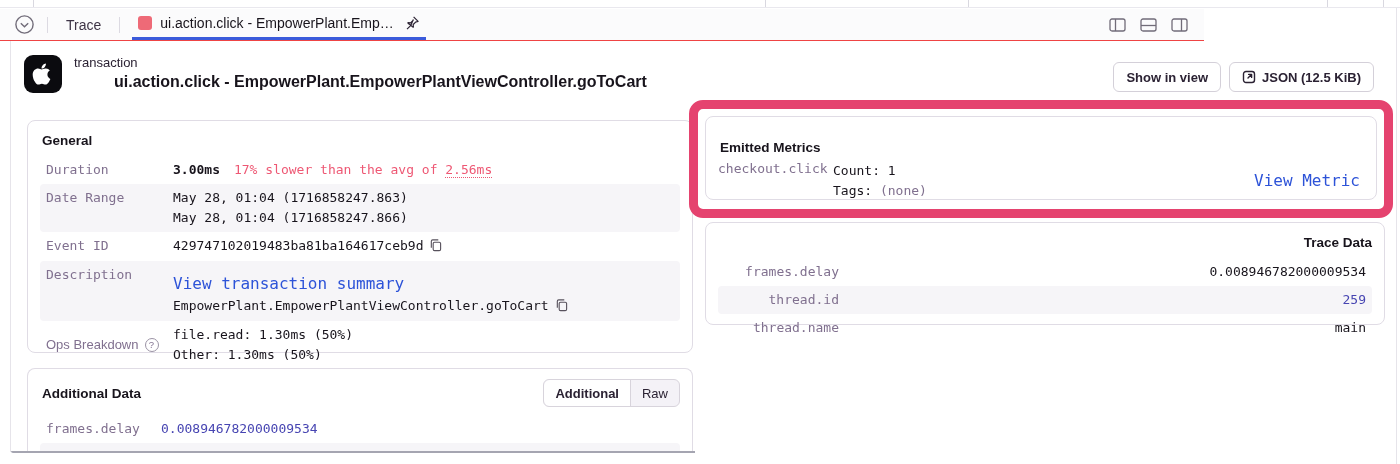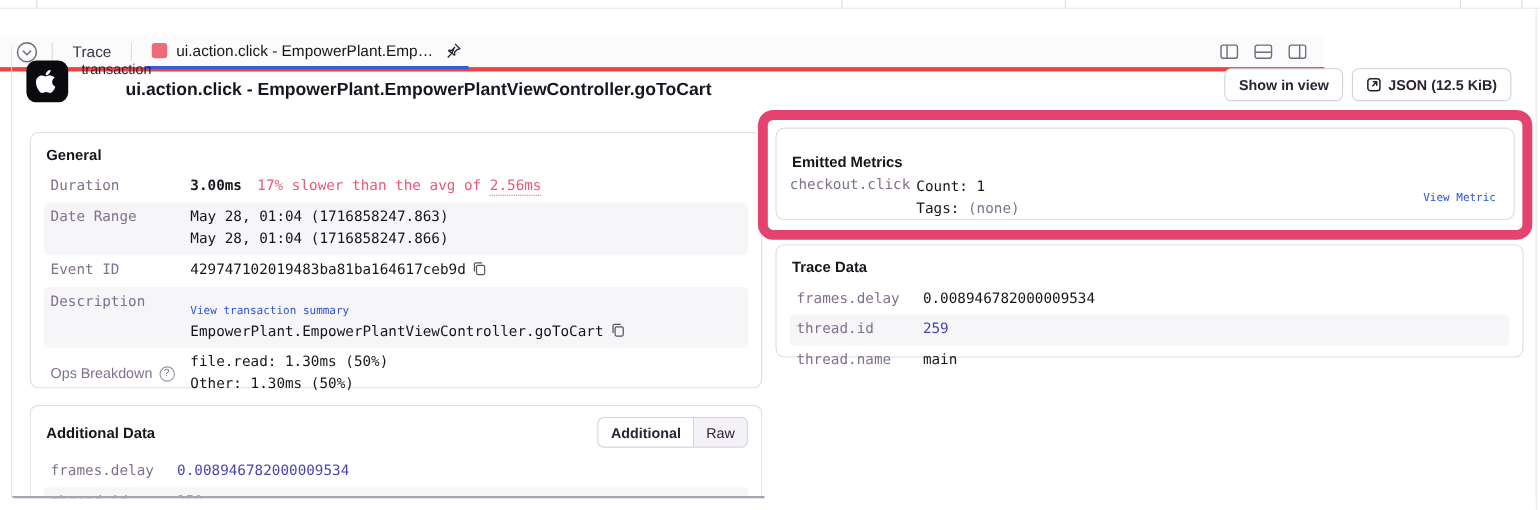--- a/index.html
+++ b/index.html
@@ -10,22 +10,22 @@
     font-family:"Liberation Sans", sans-serif;
   }
 
   
   .top-strip { position:absolute; left:0; top:0; width:1400px; height:8px; background:#fff; border-bottom:1px solid #e9e8ee; }
   .top-strip .vline { position:absolute; top:0; width:1px; height:7px; background:#d9d8e0; }
 
   
   .tab-bar {
     position:absolute; left:0; top:9px; width:1204px; height:32px;
-    background:#fbfbfc; border-bottom:4px solid #ef4444;
-    display:flex; align-items:center; padding:0 16px 0 14px;margin-top:24px;
+    background:#fbfbfc; border-bottom:1px solid #ef4444;
+    display:flex; align-items:center; padding:0 16px 0 14px;
   }
   .icon-btn { display:flex; align-items:center; justify-content:center; background:none; border:none; padding:0; cursor:pointer; }
   .tab-divider { width:1px; height:16px; background:#dcdae2; margin:0 12px; }
   .tab { display:flex; align-items:center; height:31px; font-size:14px; color:#3e3446; padding:0 6px; position:relative; cursor:pointer; }
   .tab.active { color:#18141c; border-bottom:3px solid #3b5bdb; padding-bottom:0;justify-content:space-between; }
   .tab .proj-square { width:14px; height:14px; border-radius:3px; background:#ee6a77; margin-right:8px; flex:0 0 auto; }
   .tab .pin { margin-left:10px; display:flex; align-items:center; }
   .tab-bar .spacer { flex:1; }
   .layout-icons { display:flex; gap:14px; align-items:center; }
 
@@ -54,21 +54,21 @@
 
   .kv-row { display:grid; grid-template-columns:127px 1fr; padding:4px 6px; border-radius:4px; font-size:13px; line-height:1.55; align-items:start; }
   .kv-row.alt { background:#f6f5f8; }
   .key { color:#80708f; font-family:"DejaVu Sans Mono", monospace; }
   .key-sans { color:#80708f; display:flex; align-items:center; gap:6px; font-size:13px; }
   .val { color:#18141c; font-family:"DejaVu Sans Mono", monospace; word-break:break-all; }
   .val .num, .num { color:#4745b2; }
   .bold { font-weight:bold; }
   .red-note { color:#ee5874; margin-left:14px; }
   .avg-underline { border-bottom:1px dotted #ee5874; }
-  .link { color:#2d53d8; font-family:"DejaVu Sans Mono", monospace; font-size:10px; text-decoration:none; cursor:pointer; }
+  .link { color:#2d53d8; font-family:"DejaVu Sans Mono", monospace; font-size:16px; text-decoration:none; cursor:pointer; }
   .copy-ic { display:inline-block; vertical-align:-2px; margin-left:6px; cursor:pointer; }
   .help-circle { width:14px; height:14px; border:1px solid #9b93a5; border-radius:50%; font-size:9.5px; color:#80708f; display:inline-flex; align-items:center; justify-content:center; line-height:1; }
 
   
   .general-panel { left:27px; top:120px; width:666px; height:233px; }
   .additional-panel { left:27px; top:368px; width:666px; height:100px; border-bottom:none; border-bottom-left-radius:0; border-bottom-right-radius:0; }
   .additional-head { display:flex; align-items:center; justify-content:space-between; margin-bottom:8px; }
   .segmented { display:flex; border:1px solid #d8d4dc; border-radius:6px; background:#f4f2f7; overflow:hidden; height:28px; }
   .segment { display:flex; align-items:center; padding:0 11px; font-size:13px; color:#2b2233; cursor:pointer; }
   .segment.active { background:#fff; font-weight:bold; border-right:1px solid #d8d4dc; border-radius:6px 0 0 6px; }
@@ -78,21 +78,21 @@
     position:absolute; left:689px; top:100px; width:704px; height:118px;
     border:9px solid #e5436f; border-radius:14px; background:#fff; z-index:3;
   }
   .emitted-panel { position:relative; margin:7px; height:84px; border:1px solid #e0dce5; border-radius:8px; padding:8px 12px; background:#fff; }
   .emitted-row { display:flex; align-items:flex-start; font-size:13px; margin-top:2px; }
   .emitted-row .ekey { width:115px; flex:0 0 auto; }
   .emitted-vals div { line-height:1.5; }
   .muted { color:#80708f; }
   .emitted-row .elink { margin-left:auto; align-self:center; margin-right:4px; }
 
-  .trace-panel { left:705px; top:222px; width:680px; height:103px; }
+  .trace-panel { left:705px; top:222px; width:680px; height:103px;text-align:right; }
   .trace-panel .kv-row, .additional-panel .kv-row { grid-template-columns:115px 1fr; }
 
   svg { display:block; }
 </style>
 </head>
 <body>
 
 <div class="top-strip">
   <div class="vline" style="left:33px"></div>
   <div class="vline" style="left:765px"></div>

